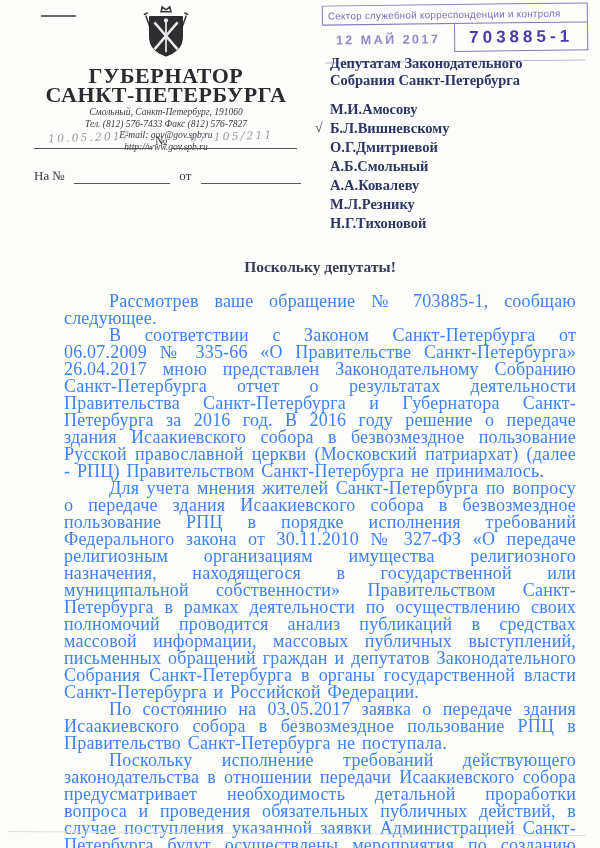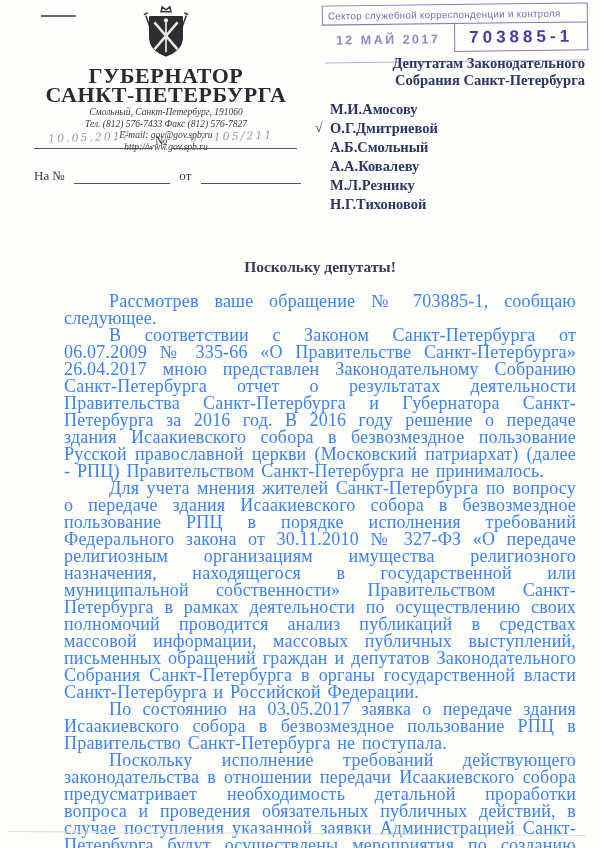--- a/index.html
+++ b/index.html
@@ -29,21 +29,21 @@
   
   .stamp{position:absolute;left:322px;top:4px;width:266px;transform:rotate(-0.7deg);font-family:"Liberation Sans", sans-serif;}
   .stamp-label{border:1.5px solid #8a76c2;color:#7d68bb;font-size:9.8px;letter-spacing:0.3px;padding:4px 4px 3px 5px;white-space:nowrap;}
   .stamp-row{display:flex;align-items:stretch;}
   .stamp-date{flex:1;text-align:center;padding-top:8px;font-size:12.5px;font-weight:600;letter-spacing:2.5px;color:#9486c8;white-space:nowrap;}
   .stamp-number{border:1.5px solid #8a76c2;border-top:none;width:132px;text-align:center;font-size:17px;font-weight:bold;letter-spacing:4px;color:#4d3aa6;padding:4px 0 3px 0;white-space:nowrap;}
   .stamp-bottom{position:absolute;left:3px;right:3px;top:57px;border-top:1.5px solid rgba(138,118,194,0.55);}
 
   
   .recipients{position:absolute;left:330px;top:55px;width:255px;color:#2c3564;font-weight:bold;}
-  .rec-heading{font-size:14.5px;line-height:17px;text-align:right;}
+  .rec-heading{font-size:14.5px;line-height:17px;}
   .rec-names{margin-top:11px;position:relative;}
   .rec-name{font-size:14.5px;line-height:19px;white-space:nowrap;}
   .rec-check{position:absolute;left:-15px;top:20px;font-size:14px;color:#3c4461;font-weight:normal;}
 
   
   .letter-body{position:absolute;left:64px;top:258px;width:512px;}
   .salutation{text-align:center;font-weight:bold;font-size:15.5px;color:#373d55;margin:0 0 17px 0;}
   .letter-body p{
     margin:0;
     font-size:18px;line-height:17px;
@@ -111,20 +111,21 @@
   </div>
   <div class="stamp-bottom"></div>
 </div>
 
 <div class="recipients">
   <div class="rec-heading">Депутатам Законодательного</div>
   <div class="rec-heading">Собрания Санкт-Петербурга</div>
   <div class="rec-names">
     <span class="rec-check">√</span>
     <div class="rec-name">М.И.Амосову</div>
+    <div class="rec-name">Б.Л.Вишневскому</div>
     <div class="rec-name">О.Г.Дмитриевой</div>
     <div class="rec-name">А.Б.Смольный</div>
     <div class="rec-name">А.А.Ковалеву</div>
     <div class="rec-name">М.Л.Резнику</div>
     <div class="rec-name">Н.Г.Тихоновой</div>
   </div>
 </div>
 
 <div class="letter-body">
   <div class="salutation">Поскольку депутаты!</div>

